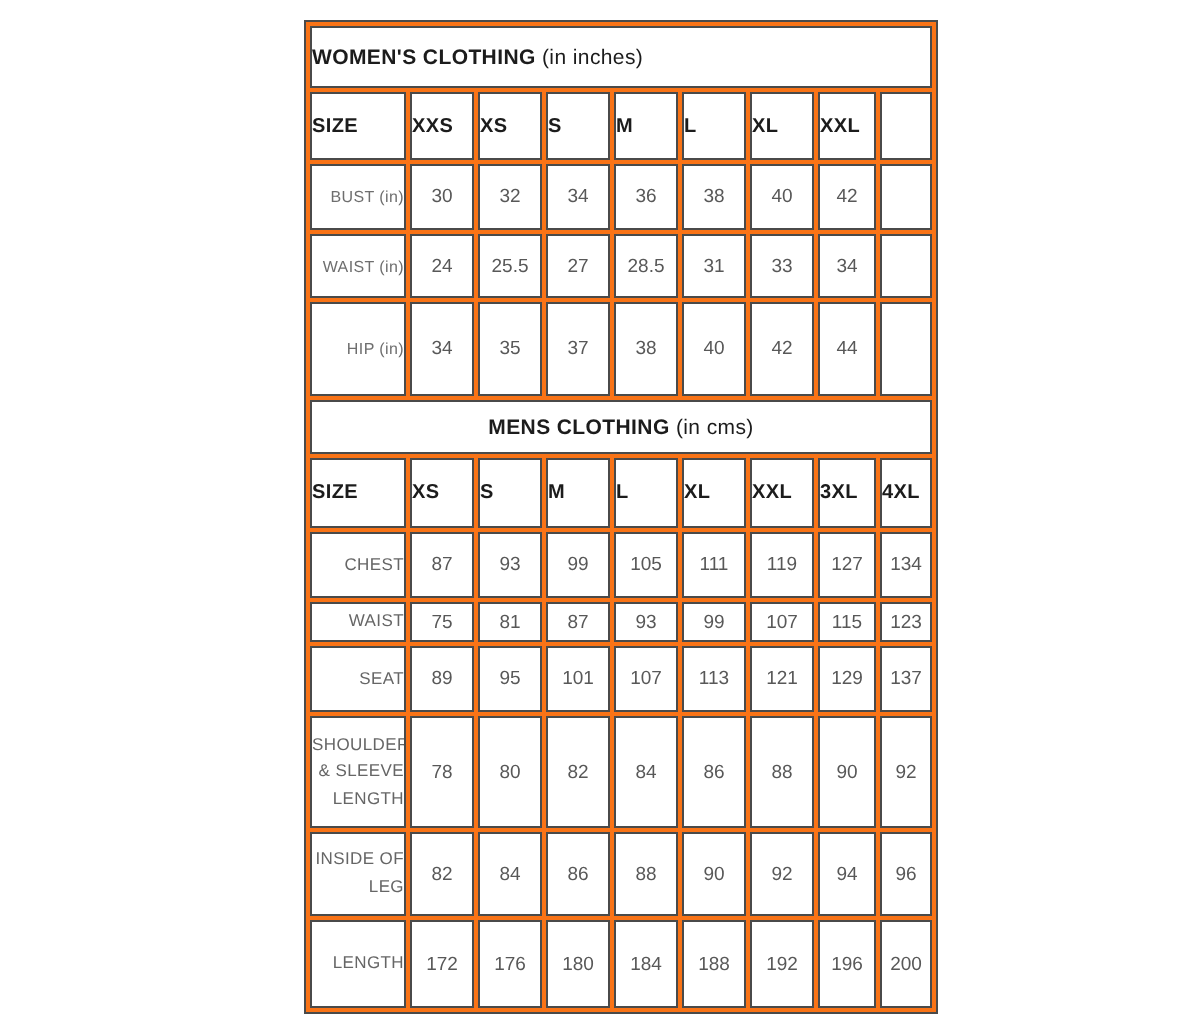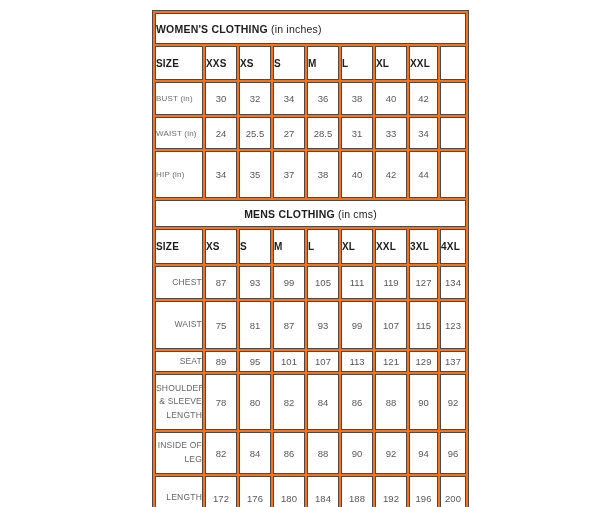--- a/index.html
+++ b/index.html
@@ -50,21 +50,21 @@
     margin-left: 24px;
   }
   td.val {
     font-size: 9.5px;
     color: #585858;
     text-align: center;
   }
   td.lbl-w {
     font-size: 8px;
     color: #6e6e6e;
-    text-align: left;
+    text-align: right;
     letter-spacing: 0.2px;
   }
   td.lbl-m {
     font-size: 8.5px;
     color: #666666;
     text-align: right;
     padding-left: 2px;
     letter-spacing: 0.2px;
     line-height: 1.6;
   }
@@ -166,33 +166,33 @@
       <td class="val">87</td>
       <td class="val">93</td>
       <td class="val">99</td>
       <td class="val">105</td>
       <td class="val">111</td>
       <td class="val">119</td>
       <td class="val">127</td>
       <td class="val">134</td>
     </tr>
 
-    <tr style="height:48px">
+    <tr style="height:20px">
       <td class="lbl-m">WAIST</td>
       <td class="val">75</td>
       <td class="val">81</td>
       <td class="val">87</td>
       <td class="val">93</td>
       <td class="val">99</td>
       <td class="val">107</td>
       <td class="val">115</td>
       <td class="val">123</td>
     </tr>
 
-    <tr style="height:21px">
+    <tr style="height:33px">
       <td class="lbl-m">SEAT</td>
       <td class="val">89</td>
       <td class="val">95</td>
       <td class="val">101</td>
       <td class="val">107</td>
       <td class="val">113</td>
       <td class="val">121</td>
       <td class="val">129</td>
       <td class="val">137</td>
     </tr>

